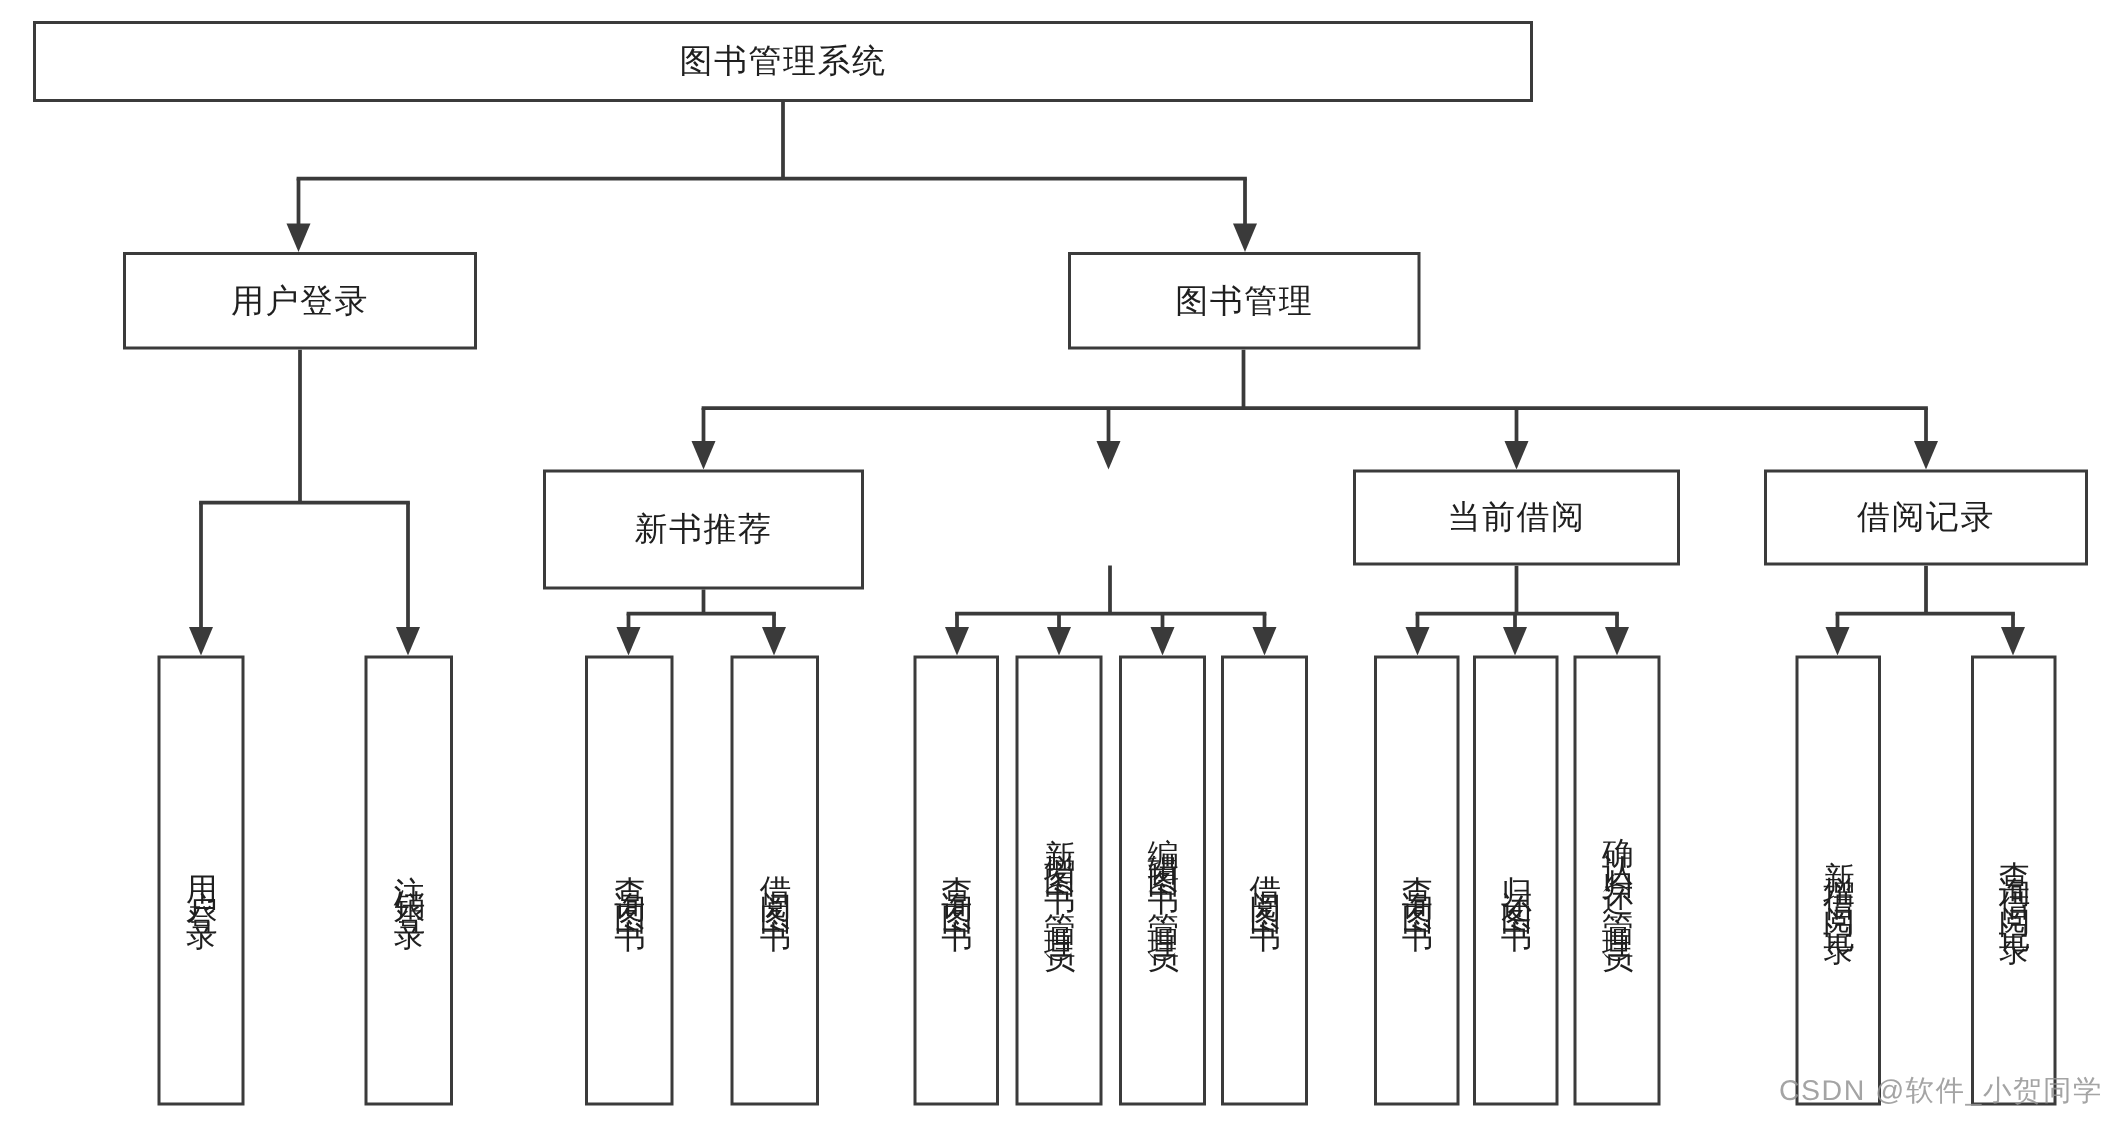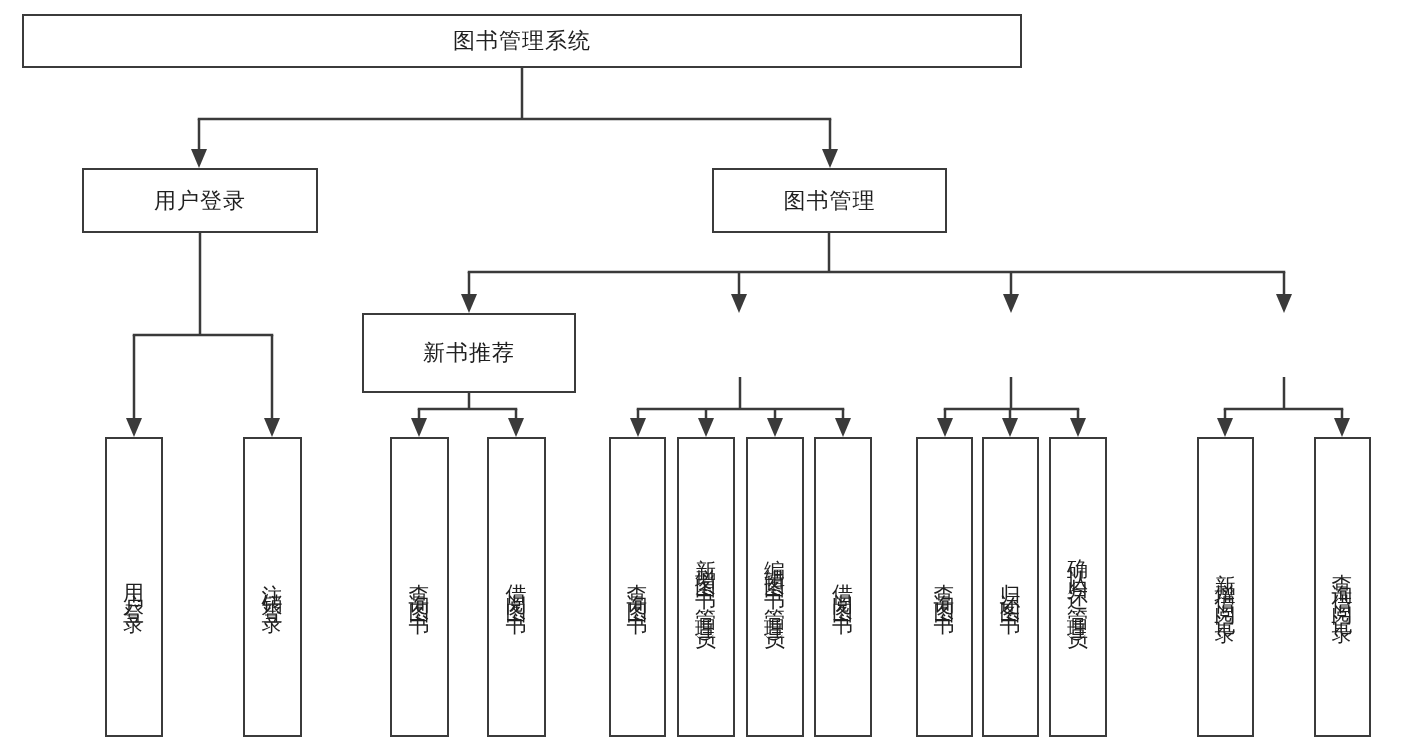--- a/index.html
+++ b/index.html
@@ -102,20 +102,22 @@
     <path d="M1342 409 V421"></path>
       <polygon points="1334,418 1350,418 1342,437" fill="#3a3a3a" stroke="none"></polygon>
   </svg>
 
   <div class="node h" style="left:22px;top:14px;width:1000px;height:54px">图书管理系统</div>
 
   <div class="node h" style="left:82px;top:168px;width:236px;height:65px">用户登录</div>
   <div class="node h" style="left:712px;top:168px;width:235px;height:65px">图书管理</div>
 
   <div class="node h" style="left:362px;top:313px;width:214px;height:80px">新书推荐</div>
+  <div class="node h" style="left:902px;top:313px;width:218px;height:64px">当前借阅</div>
+  <div class="node h" style="left:1176px;top:313px;width:216px;height:64px">借阅记录</div>
 
   <div class="node v" style="left:105px;top:437px;width:58px;height:300px">
     <span class="vtxt">用户登录</span>
   </div>
   <div class="node v" style="left:243px;top:437px;width:59px;height:300px">
     <span class="vtxt">注销登录</span>
   </div>
 
   <div class="node v" style="left:390px;top:437px;width:59px;height:300px">
     <span class="vtxt">查询图书</span>
@@ -147,14 +149,15 @@
     <span class="vtxt">确认归还（管理员）</span>
   </div>
 
   <div class="node v" style="left:1197px;top:437px;width:57px;height:300px">
     <span class="vtxt">新增借阅记录</span>
   </div>
   <div class="node v" style="left:1314px;top:437px;width:57px;height:300px">
     <span class="vtxt">查询借阅记录</span>
   </div>
 
+  <div class="watermark">CSDN @软件_小贺同学</div>
 
 </div>
 
 </body></html>

